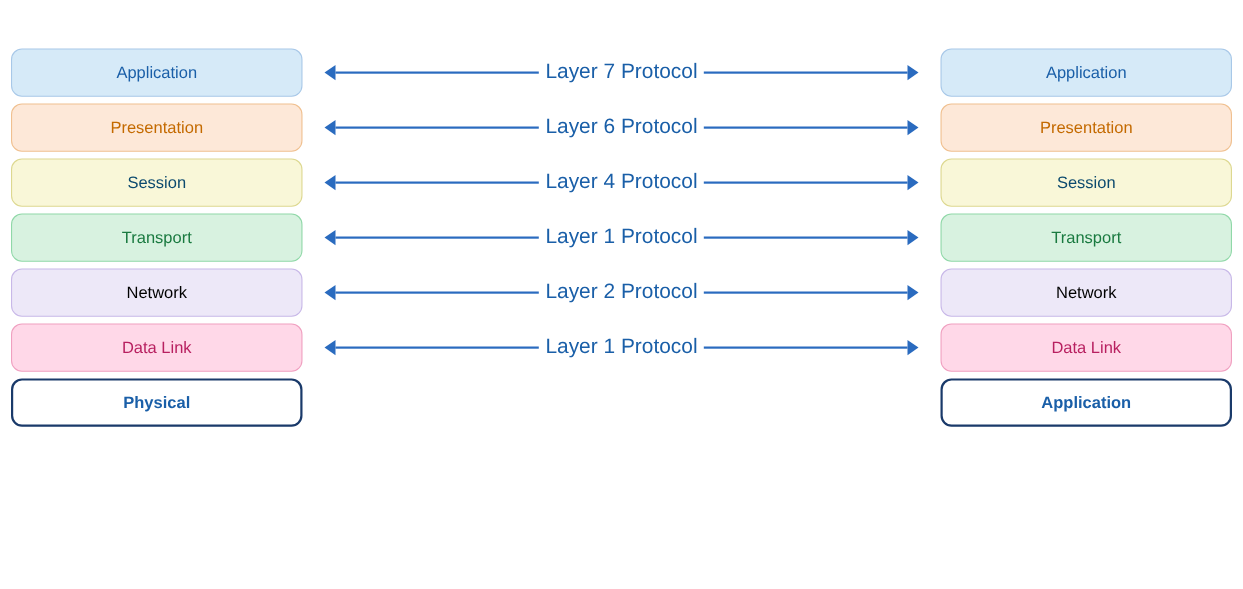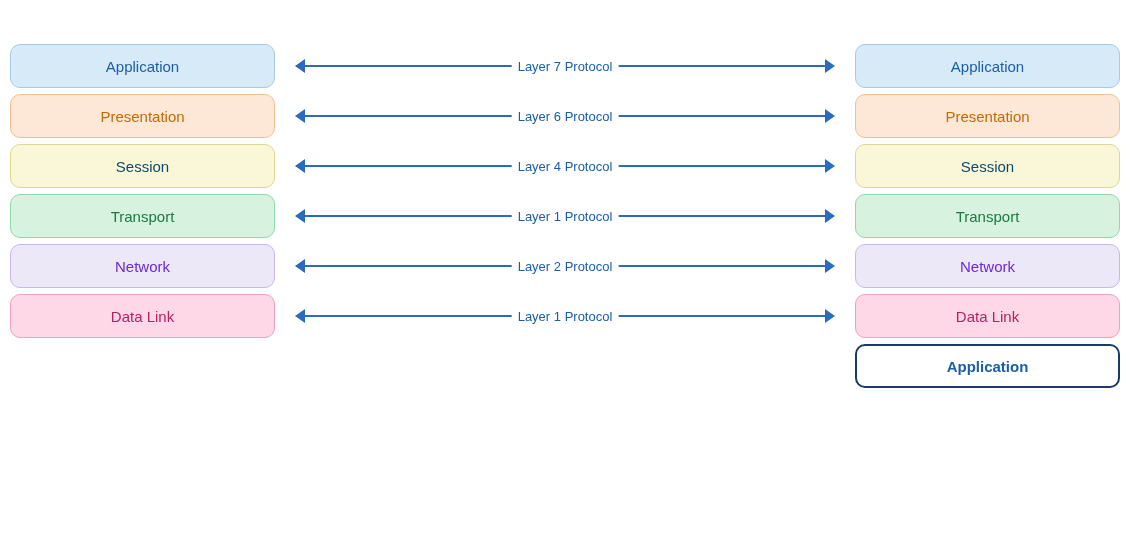--- a/index.html
+++ b/index.html
@@ -58,21 +58,21 @@
       align-items: center;
       justify-content: center;
       font-size: 15px;
       font-weight: 500;
       border: 1.5px solid #b0b8c8;
     }
     .layer-box.application { background: #d6eaf8; color: #1a5fa8; border-color: #a8c8e8; }
     .layer-box.presentation { background: #fde8d8; color: #c46a00; border-color: #f0c090; }
     .layer-box.session { background: #f9f7d8; color: #0c4a6e; border-color: #ddd890; }
     .layer-box.transport { background: #d8f2e0; color: #1a7a40; border-color: #90d8a8; }
-    .layer-box.network { background: #ede8f8; color: #6d28d9; border-color: #c8b8e8; }
+    .layer-box.network { background: #ede8f8; color: #000000; border-color: #c8b8e8; }
     .layer-box.datalink { background: #ffd8e8; color: #b82060; border-color: #f0a0c0; }
     .layer-box.physical { background: #fff; color: #1a5fa8; border: 2.5px solid #1a3a6a; font-weight: 600; }
 
     .protocol-row {
       height: 44px;
       width: 100%;
       display: flex;
       align-items: center;
       justify-content: center;
       position: relative;
@@ -82,21 +82,21 @@
       align-items: center;
       width: 100%;
       position: relative;
     }
     .protocol-line .line {
       flex: 1;
       height: 2px;
       background: #2a6bbf;
     }
     .protocol-label {
-      font-size: 13px;
+      font-size: 19px;
       color: #1a5fa8;
       white-space: nowrap;
       position: absolute;
       left: 50%;
       transform: translateX(-50%);
       background: #fff;
       padding: 0 6px;
     }
     .arrow-left {
       width: 0; height: 0;
@@ -120,20 +120,21 @@
 <p class="sub-title"></p>
 
 <div class="diagram">
   <div class="col-left" id="left-col">
       <div class="layer-box application">Application</div>
       <div class="layer-box presentation">Presentation</div>
       <div class="layer-box session">Session</div>
       <div class="layer-box transport">Transport</div>
       <div class="layer-box network">Network</div>
       <div class="layer-box datalink">Data Link</div>
+      <div class="layer-box physical">Physical</div>
     </div>
   <div class="col-middle" id="mid-col">
       <div class="protocol-row">
         <div class="protocol-line">
           <div class="arrow-left"></div>
           <div class="line"></div>
           <span class="protocol-label">Layer 7 Protocol</span>
           <div class="arrow-right"></div>
         </div>
       </div>

